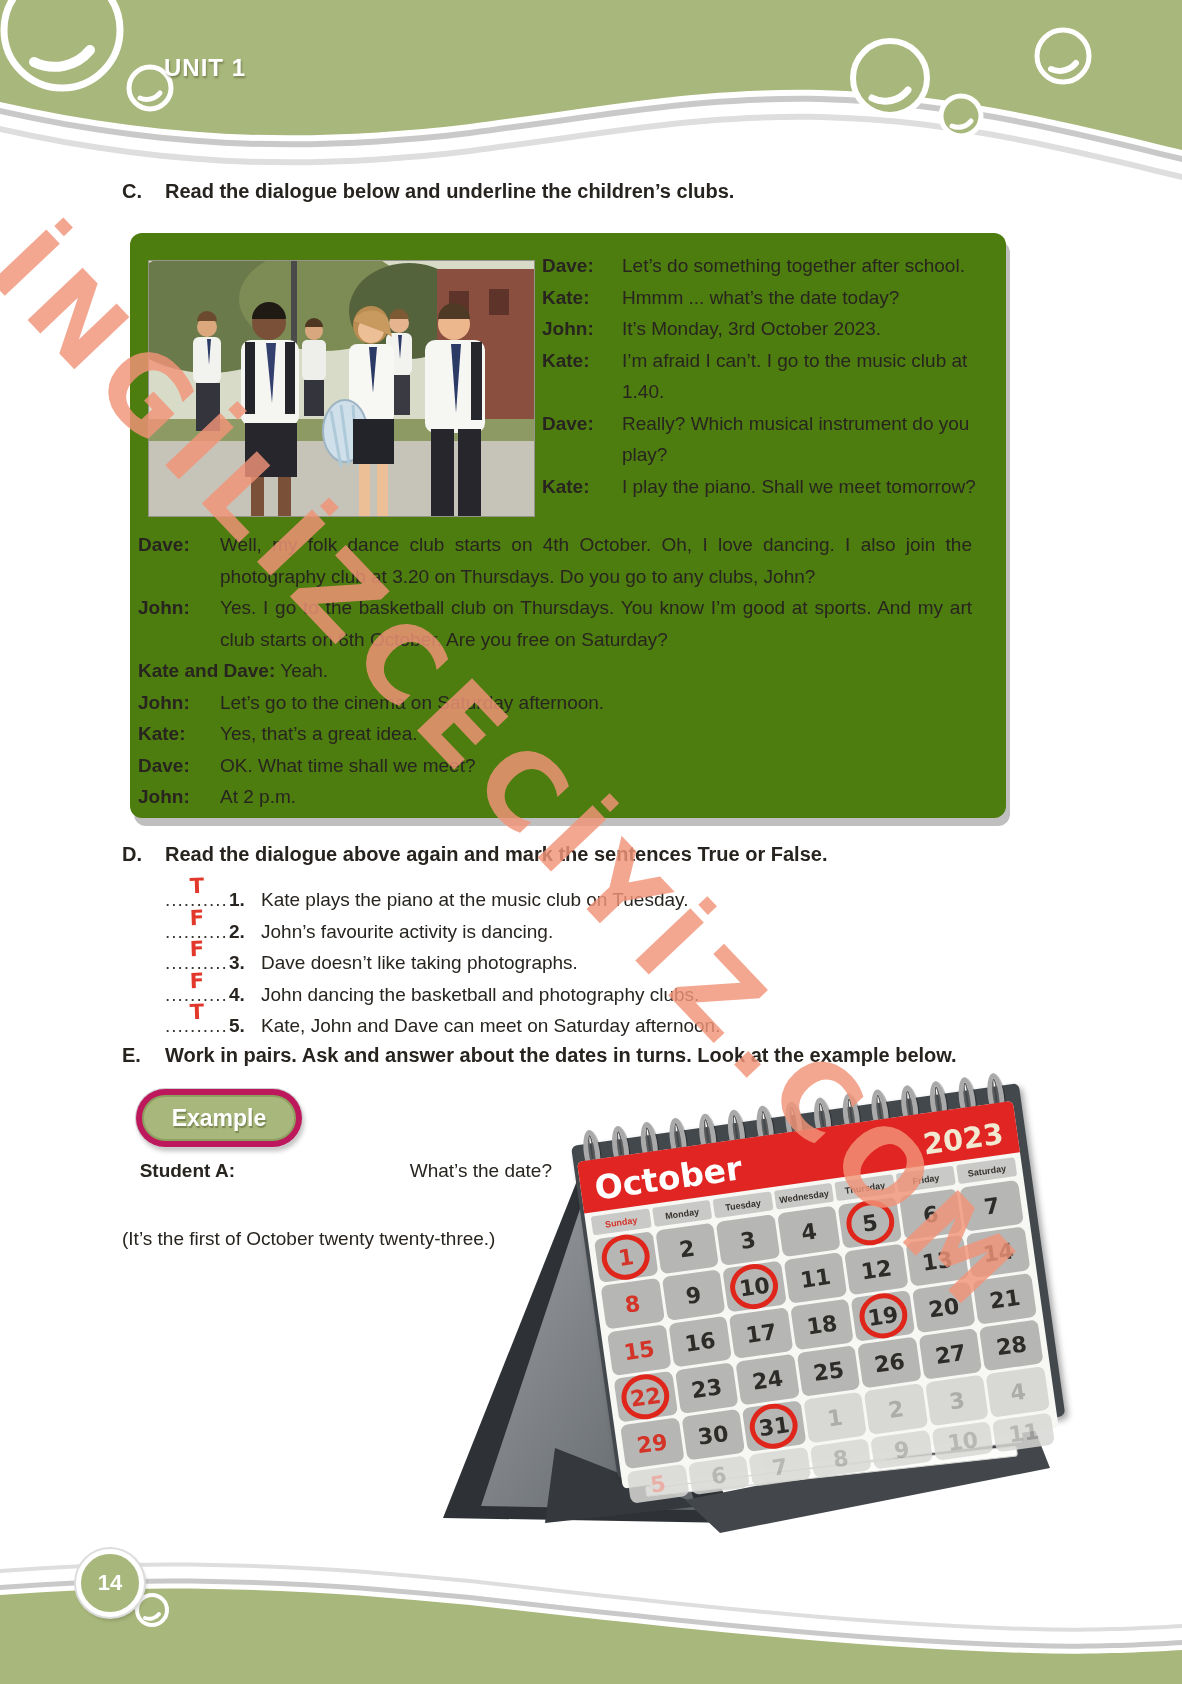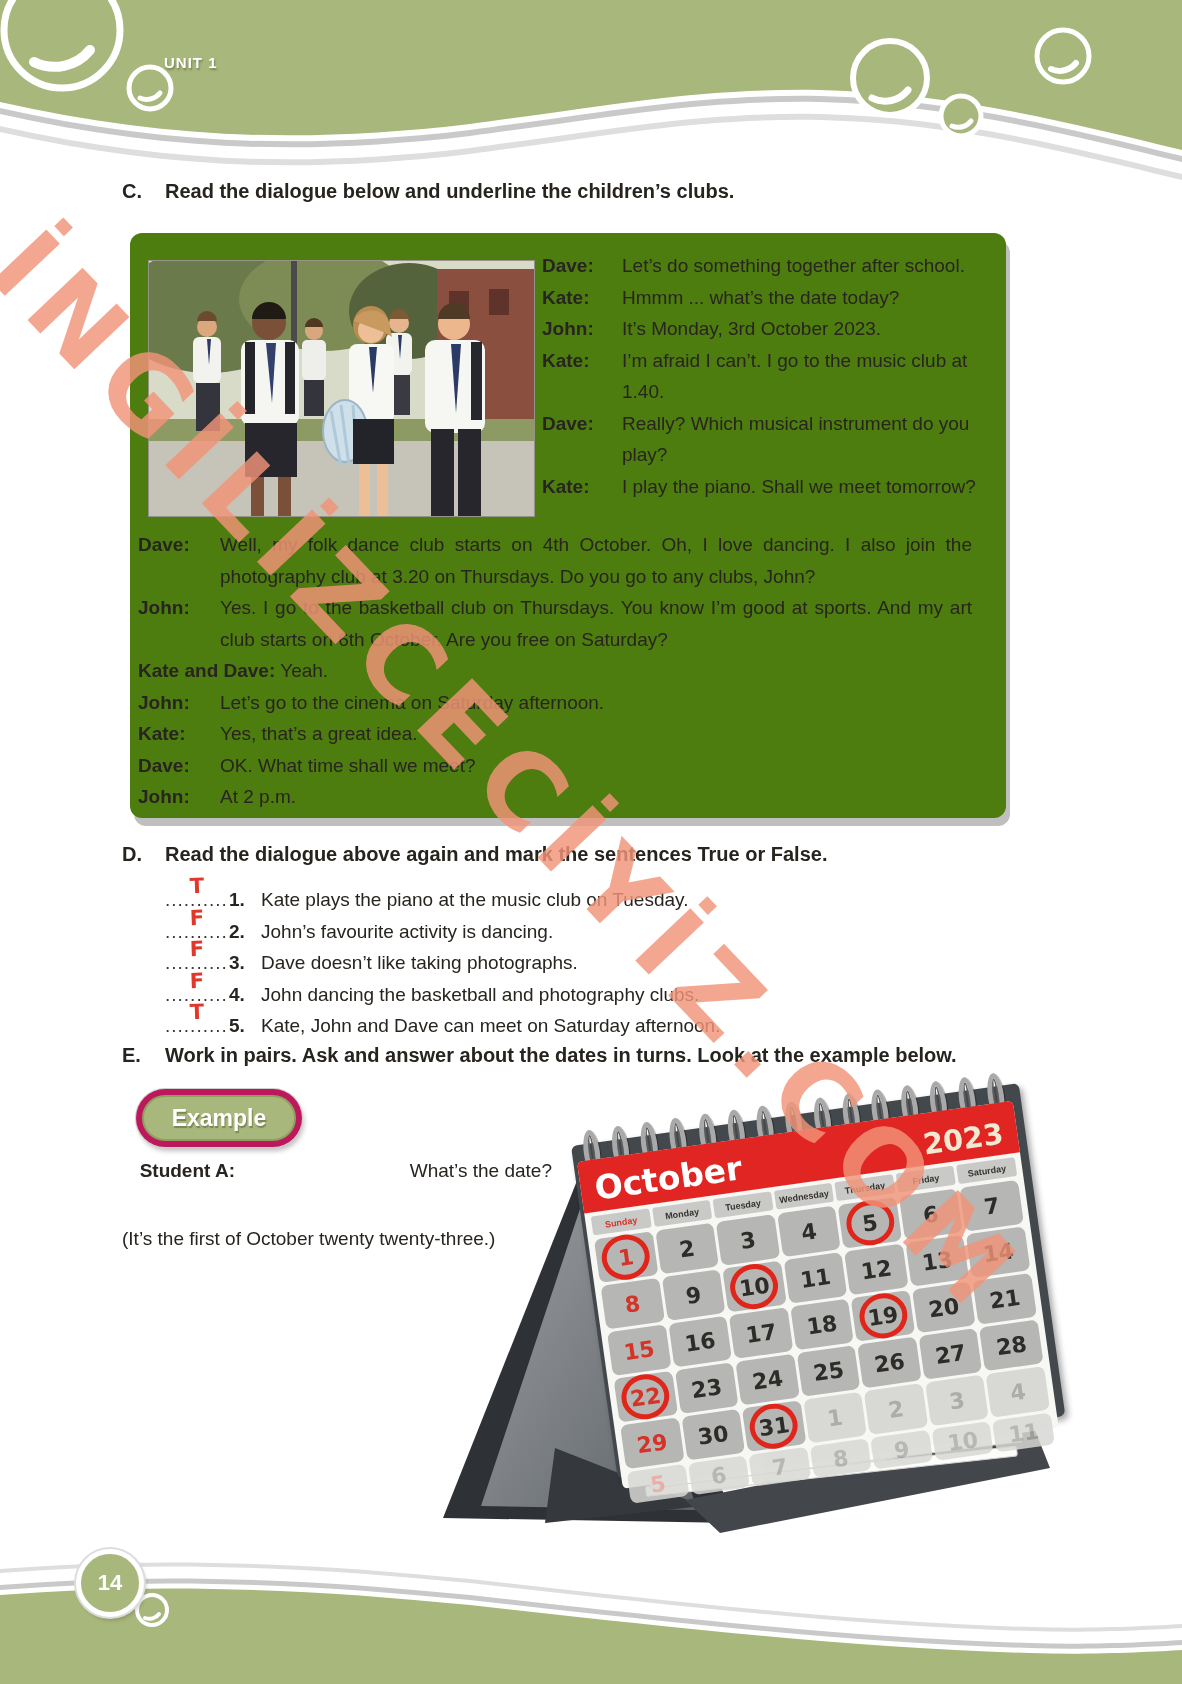--- a/index.html
+++ b/index.html
@@ -3,21 +3,21 @@
 <meta charset="utf-8">
 <style>
   html,body{margin:0;padding:0;background:#888;}
   .page{position:relative;width:1182px;height:1684px;background:#ffffff;overflow:hidden;
         font-family:"Liberation Sans",sans-serif;color:#28241f;margin:0 auto;}
   svg{display:block}
   
   .hdr,.ftr{position:absolute;left:0;width:1182px;}
   .hdr{top:0;height:215px;}
   .ftr{bottom:0;height:194px;}
-  .unit{position:absolute;left:164px;top:54px;font-size:15px;font-weight:bold;color:#fff;
+  .unit{position:absolute;left:164px;top:54px;font-size:24px;font-weight:bold;color:#fff;
         letter-spacing:1px;text-shadow:1px 2px 2px rgba(80,90,50,.55);}
   .page-badge{position:absolute;left:76px;top:1549px;width:58px;height:58px;border-radius:50%;
         background:#a8b77b;border:5px solid #fff;box-shadow:0 0 0 2px #dcdcdc,2px 3px 4px rgba(0,0,0,.2);
         display:flex;align-items:center;justify-content:center;color:#fff;font-weight:bold;font-size:22px;}
   
   .sec-head{position:absolute;display:flex;font-weight:bold;font-size:20px;color:#27231e;}
   .sec-letter{width:43px;flex:none;}
   
   .dlg-box{position:absolute;left:130px;top:233px;width:876px;height:585px;background:#4d7c0f;
         border-radius:12px;box-shadow:4px 8px 0 #bfbfbf;}

